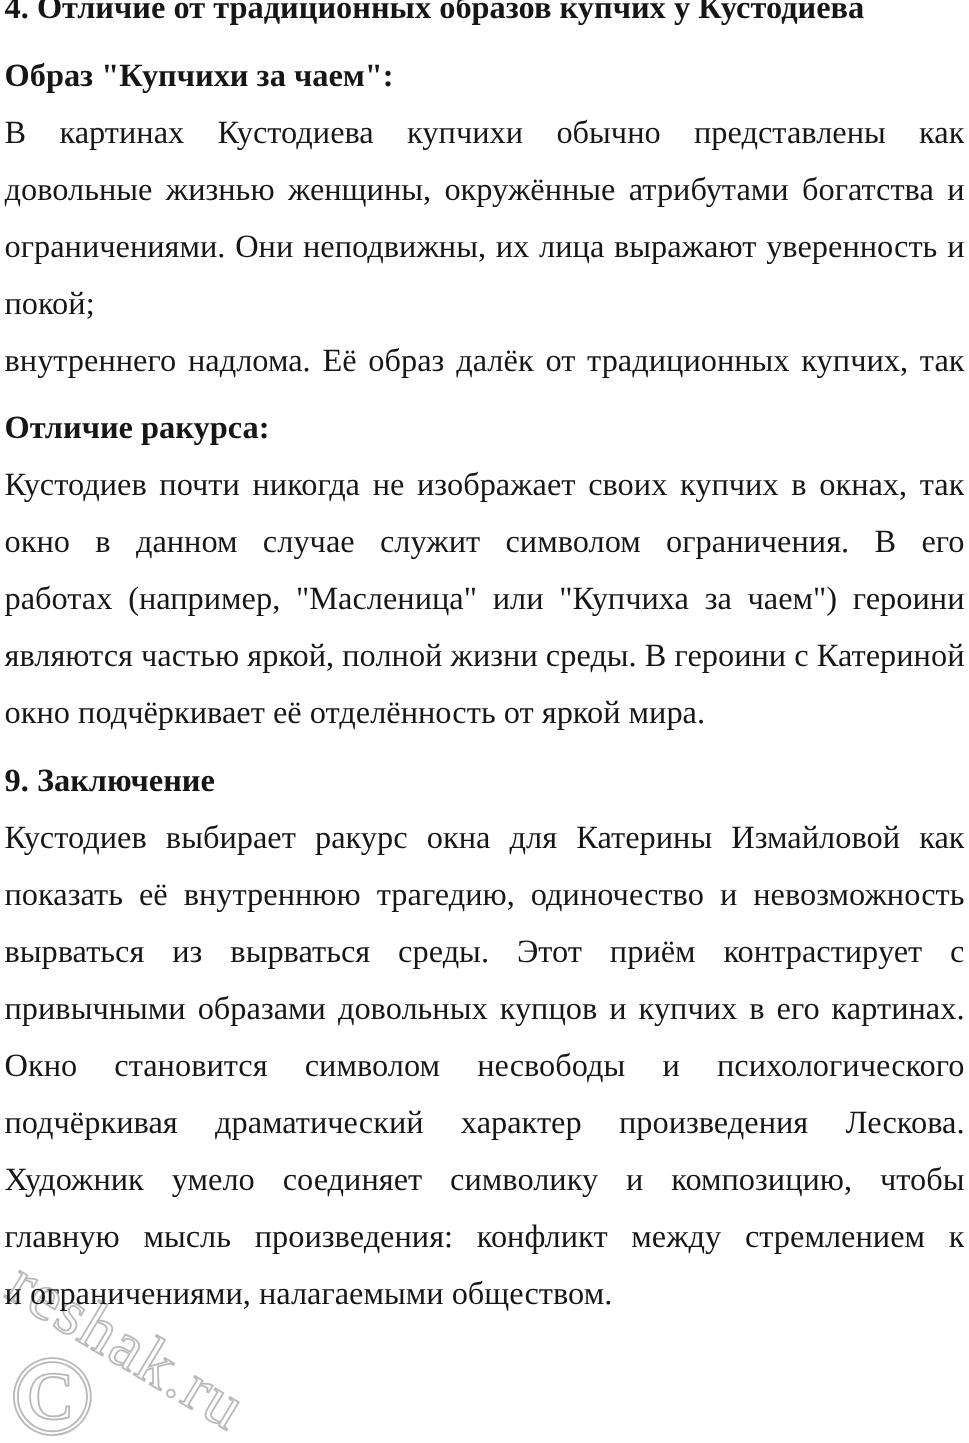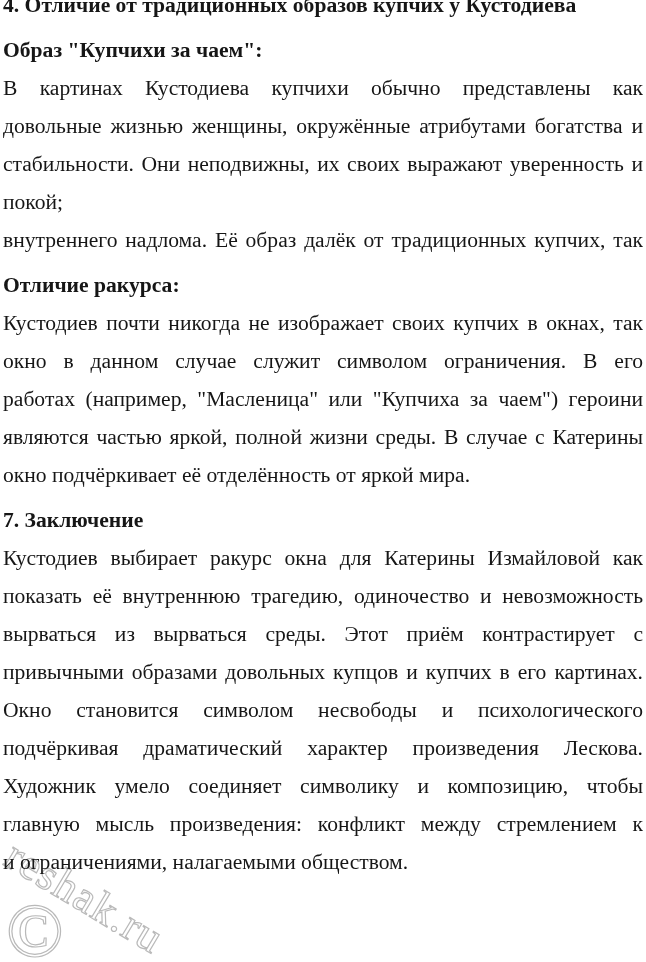--- a/index.html
+++ b/index.html
@@ -66,35 +66,35 @@
 <body>
 
 <div class="page">
 
   <div class="doc">
       <div class="heading">4. Отличие от традиционных образов купчих у Кустодиева</div>
       <div class="heading">Образ "Купчихи за чаем":</div>
       <div class="paragraph">
         <div class="line">В картинах Кустодиева купчихи обычно представлены как уверенные,</div>
         <div class="line">довольные жизнью женщины, окружённые атрибутами богатства и</div>
-        <div class="line">стабильности. Они неподвижны, их своих выражают уверенность и</div>
+        <div class="line">ограничениями. Они неподвижны, их лица выражают уверенность и</div>
         <div class="line last">покой;</div>
       </div>
       <div class="paragraph">
         <div class="line">внутреннего надлома. Её образ далёк от традиционных купчих, так как</div>
       </div>
       <div class="heading">Отличие ракурса:</div>
       <div class="paragraph">
         <div class="line">Кустодиев почти никогда не изображает своих купчих в окнах, так как</div>
         <div class="line">окно в данном случае служит символом ограничения. В его основных</div>
         <div class="line">работах (например, "Масленица" или "Купчиха за чаем") героини</div>
-        <div class="line">являются частью яркой, полной жизни среды. В случае с Катерины</div>
+        <div class="line">являются частью яркой, полной жизни среды. В героини с Катериной</div>
         <div class="line last">окно подчёркивает её отделённость от яркой мира.</div>
       </div>
-      <div class="heading">7. Заключение</div>
+      <div class="heading">9. Заключение</div>
       <div class="paragraph">
         <div class="line">Кустодиев выбирает ракурс окна для Катерины Измайловой как способ</div>
         <div class="line">показать её внутреннюю трагедию, одиночество и невозможность</div>
         <div class="line">вырваться из вырваться среды. Этот приём контрастирует с</div>
         <div class="line">привычными образами довольных купцов и купчих в его картинах.</div>
         <div class="line">Окно становится символом несвободы и психологического конфликта,</div>
         <div class="line">подчёркивая драматический характер произведения Лескова.</div>
         <div class="line">Художник умело соединяет символику и композицию, чтобы передать</div>
         <div class="line">главную мысль произведения: конфликт между стремлением к свободе</div>
         <div class="line last">и ограничениями, налагаемыми обществом.</div>

